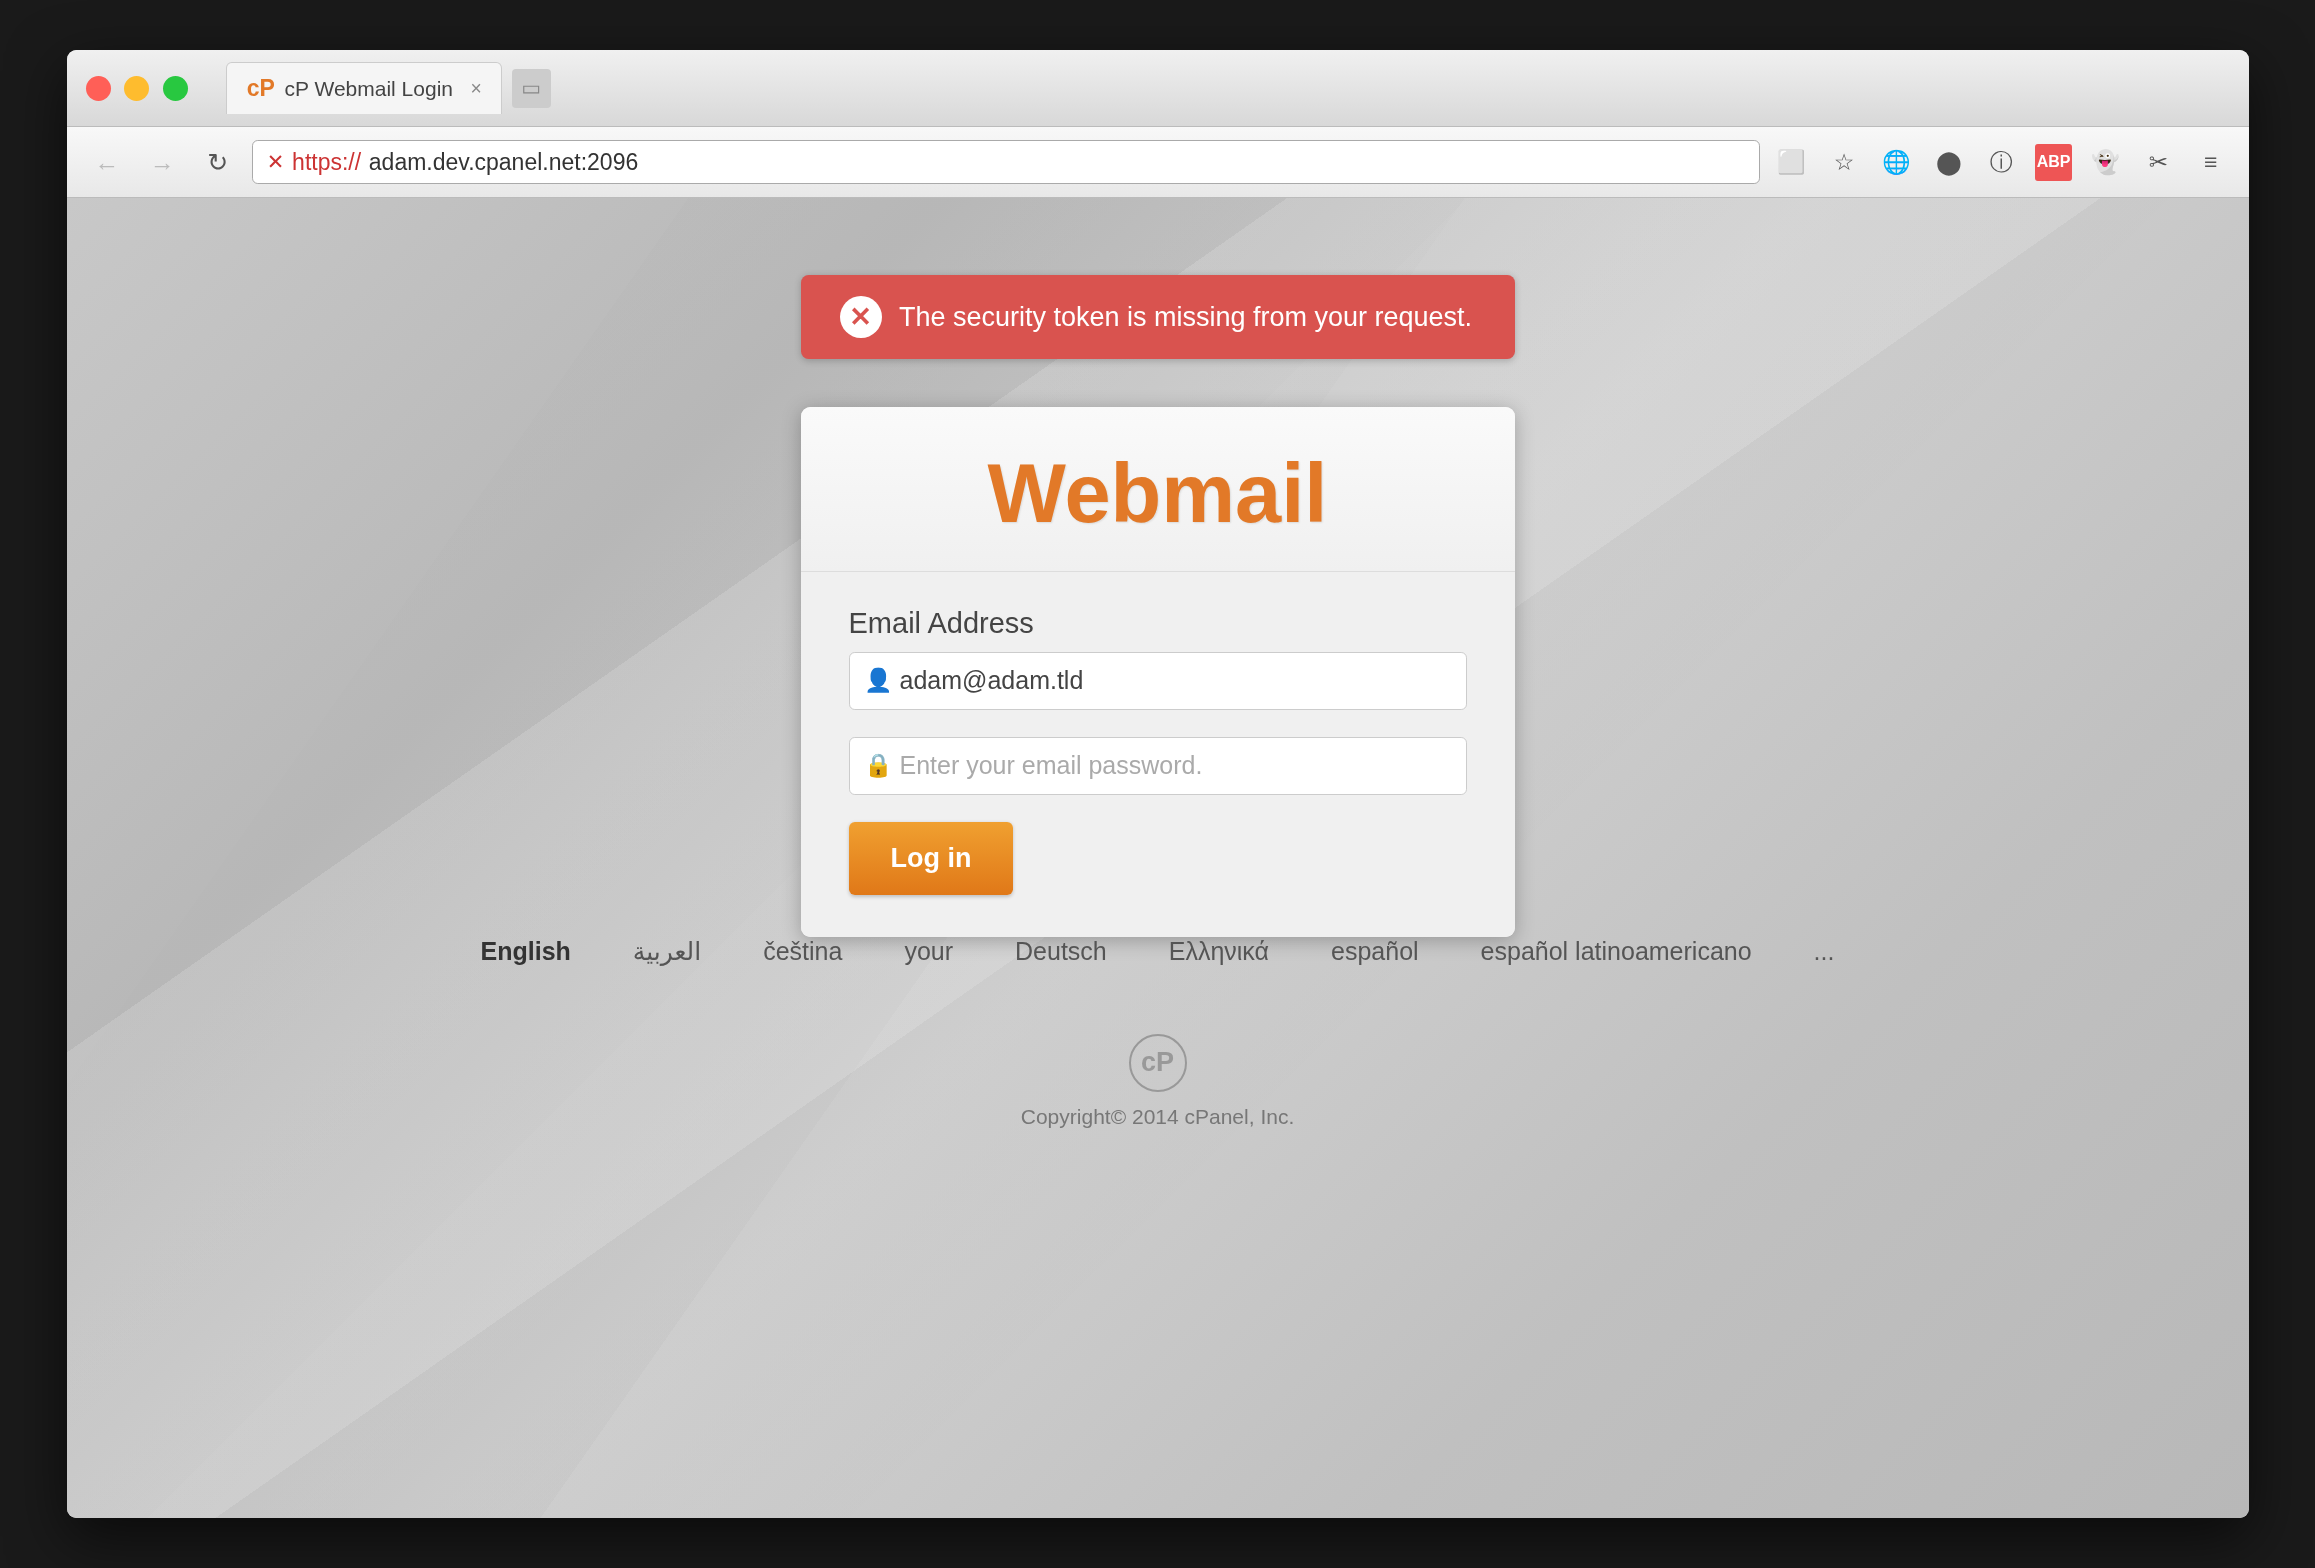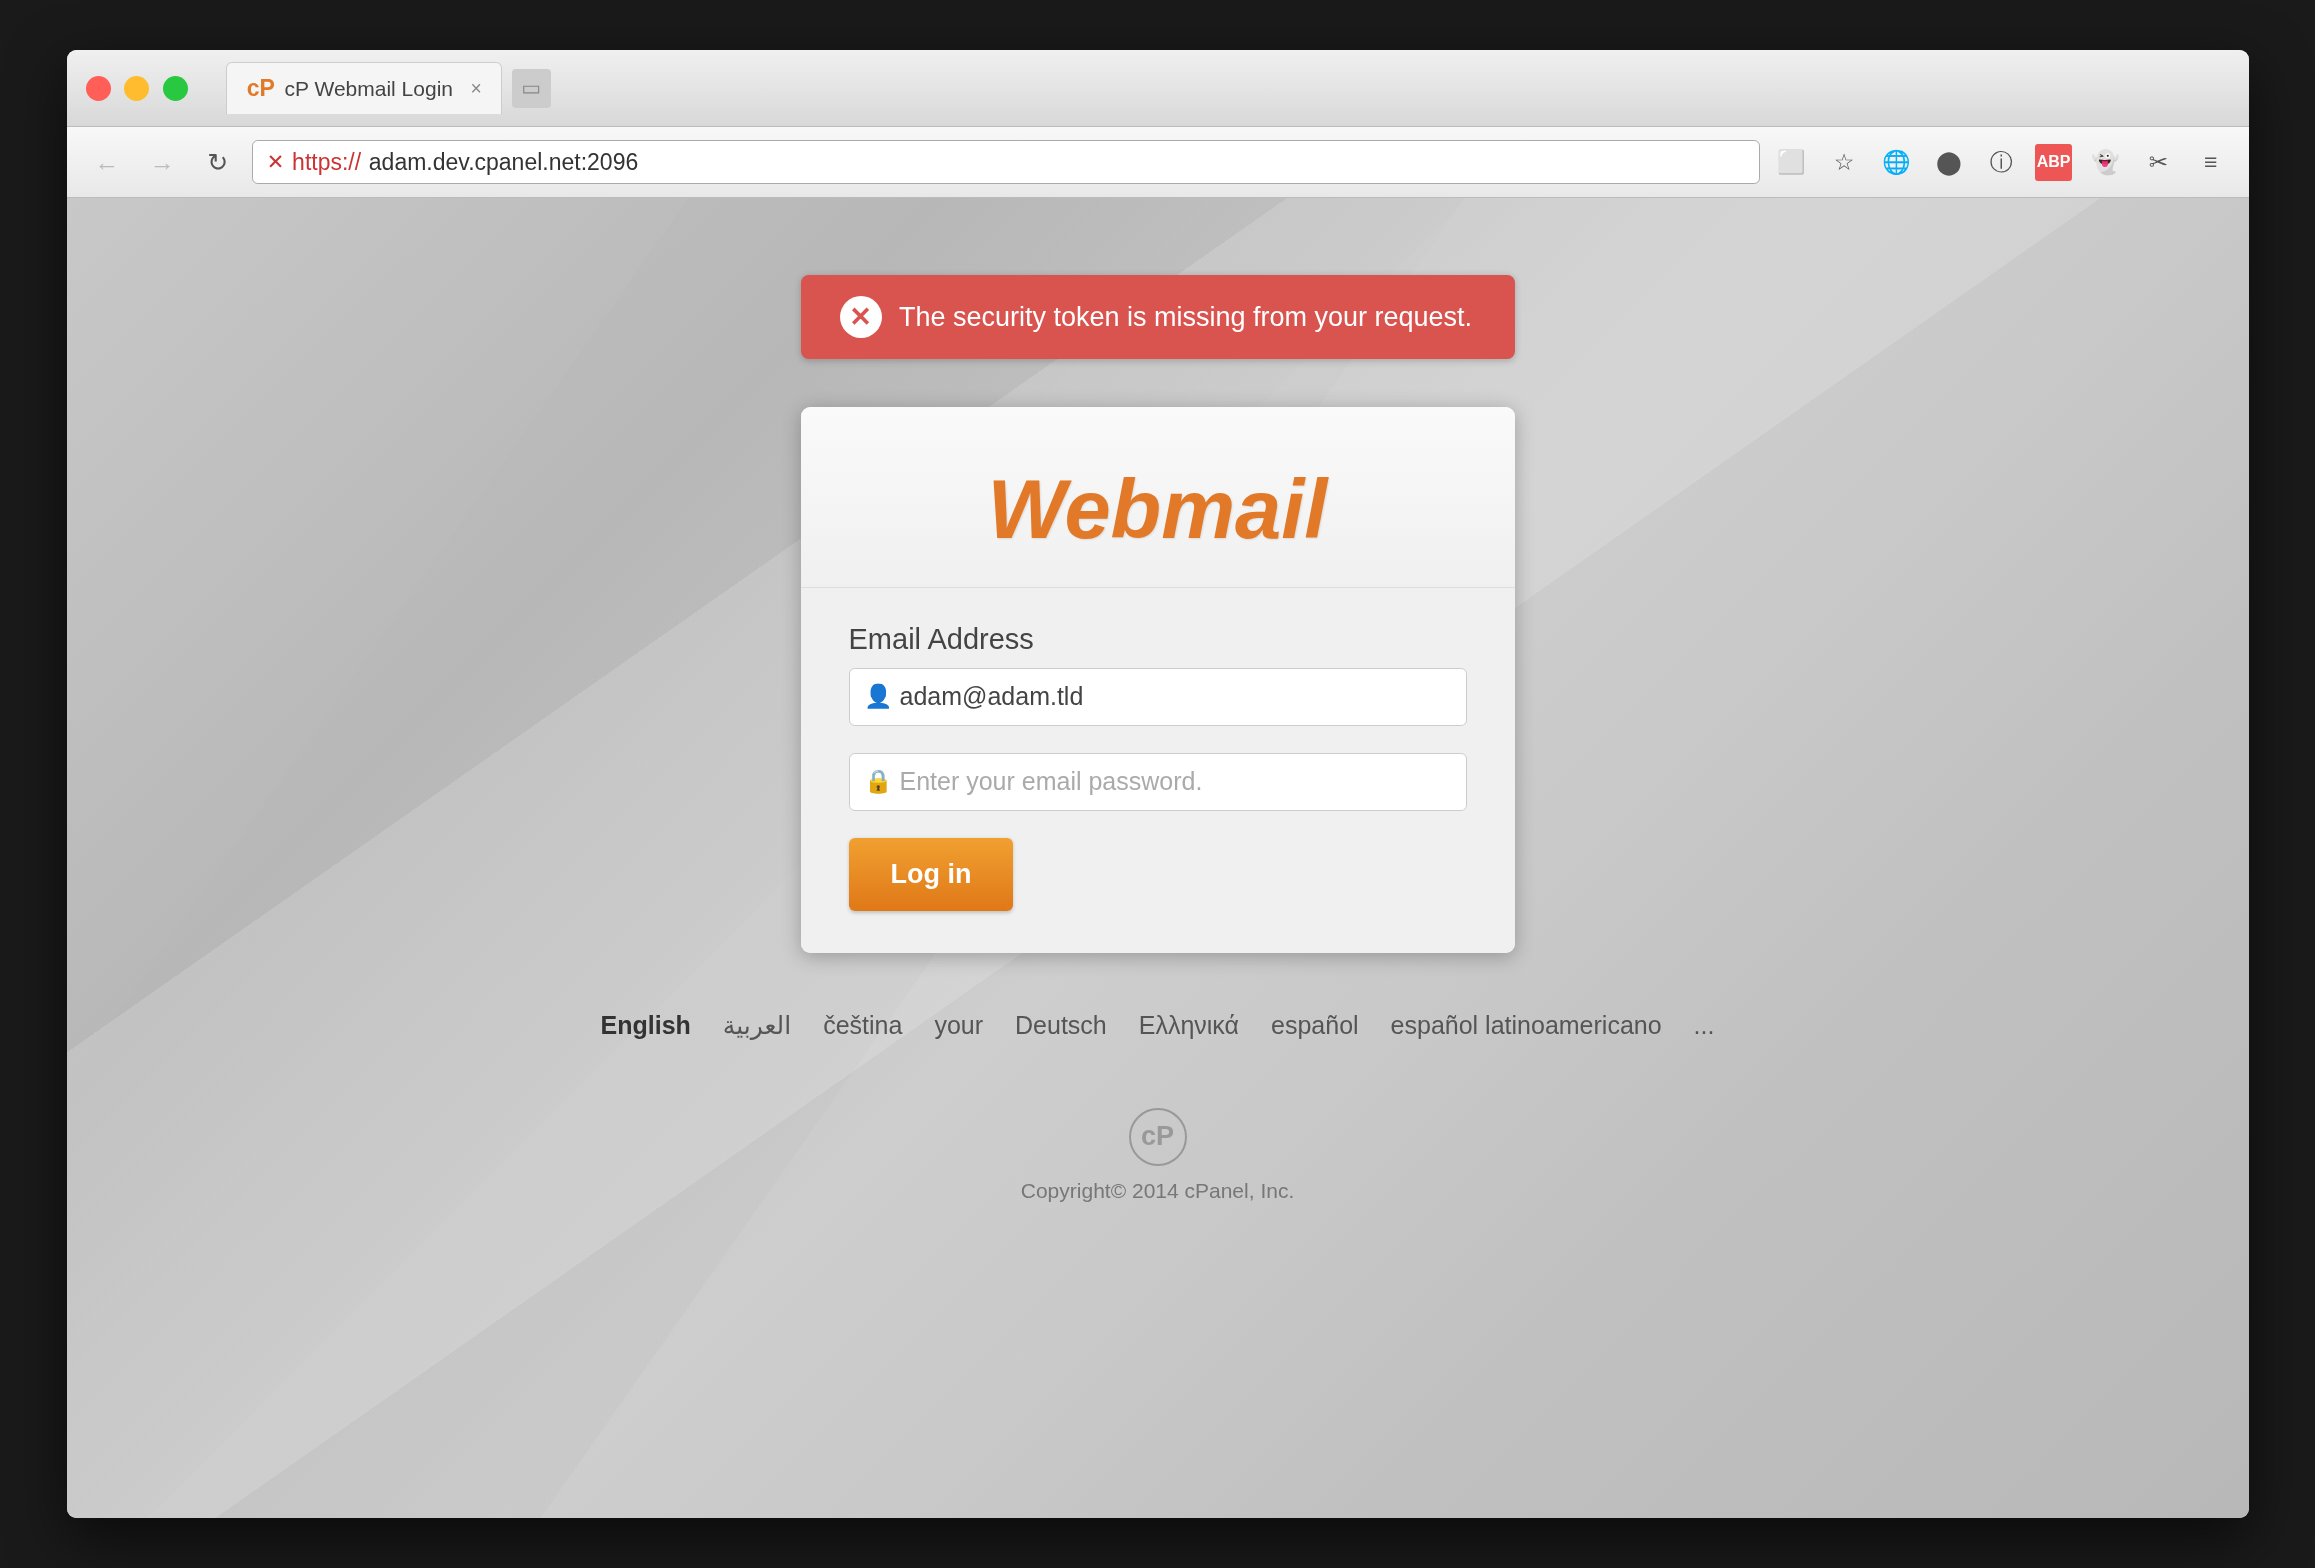--- a/index.html
+++ b/index.html
@@ -233,24 +233,23 @@
       margin-top: 48px;
       background: rgba(245, 245, 245, 0.95);
       border-radius: 9.7px;
       width: 714px;
       box-shadow: 0 3.9px 19.3px rgba(0,0,0,0.25);
       overflow: hidden;
     }
 
     .login-card-header {
       background: linear-gradient(to bottom, #fafafa, #f0f0f0);
-      padding: 55px 39px 29px;
+      padding: 39px 39px 29px;
       text-align: center;
       border-bottom: 1px solid #ddd;
-      font-style: italic;
     }
 
     .webmail-title {
       font-size: 83px;
       font-weight: bold;
       color: #e27928;
       text-shadow: 1px 1px 1.9px rgba(0,0,0,0.1);
       font-family: Arial, sans-serif;
     }
 
@@ -309,24 +308,23 @@
       font-size: 27px;
       font-weight: bold;
       cursor: pointer;
       box-shadow: 0 1.9px 3.9px rgba(0,0,0,0.2);
     }
 
     
     .language-bar {
       position: relative;
       z-index: 10;
-      margin-top: 58px;
-      display: flex;
-      align-items: center;
-      gap: 32px;
+      display: flex;
+      align-items: center;
+      gap: 62px;
       flex-wrap: wrap;
       justify-content: space-between;
     }
 
     .language-item {
       font-size: 25px;
       color: #555;
       cursor: pointer;
       font-weight: 500;
     }

